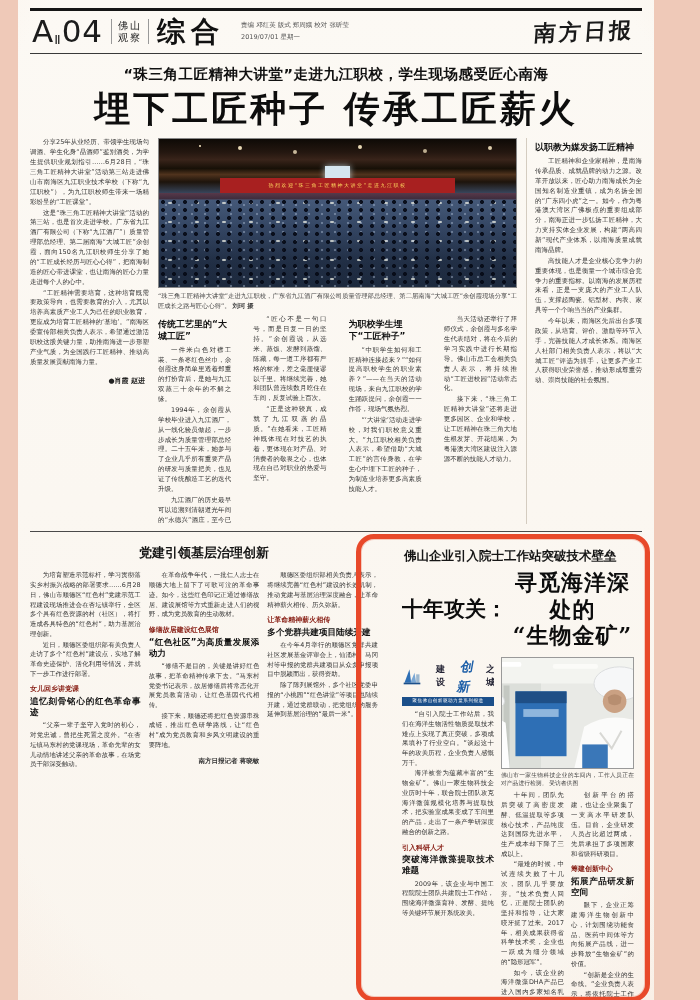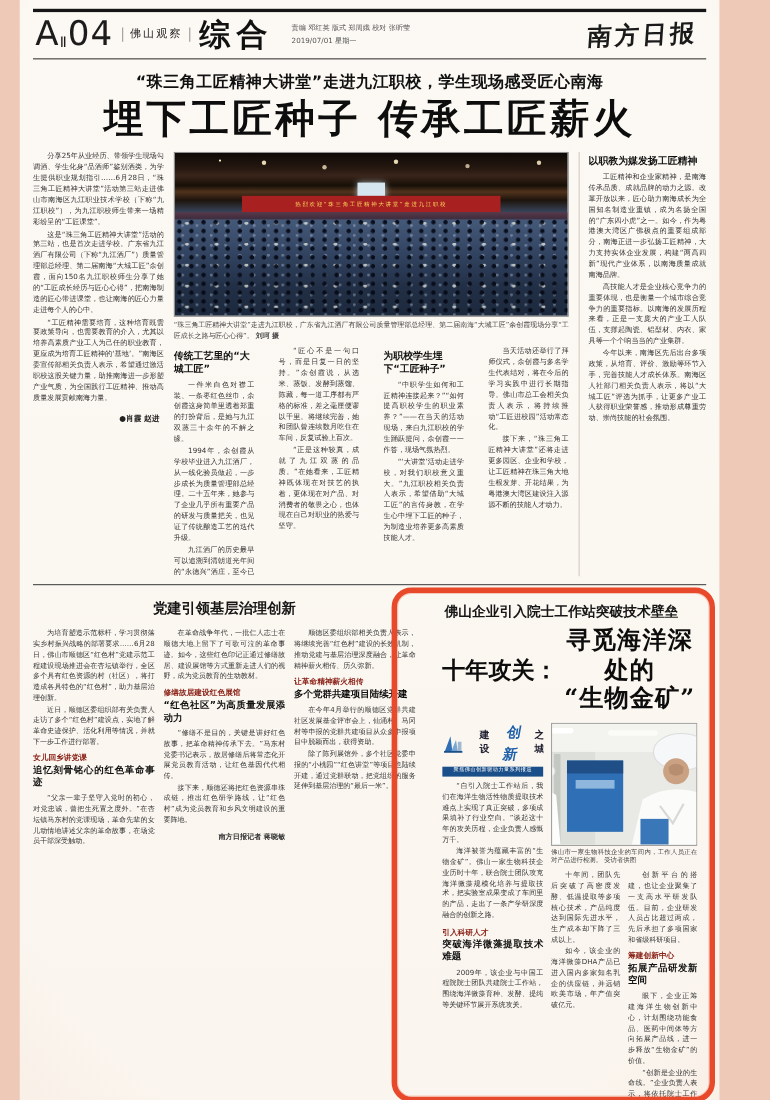--- a/index.html
+++ b/index.html
@@ -13,21 +13,21 @@
     color:#222;
     margin-left:18px;
   }
   .inner { padding:8px 12px 0 12px; }
 
   
   .masthead { border-top:3px solid #161616; border-bottom:1px solid #3a3a3a;
     display:flex; align-items:center; padding:5px 2px 6px 2px; }
   .pageno { font-size:31px; font-weight:400; color:#1c1c1c; letter-spacing:1px; line-height:1; }
   .pn-sub { font-size:13px; vertical-align:-2px; }
-  .section-block { display:flex; flex-direction:row; font-size:10px; line-height:1.15; color:#1c1c1c;
+  .section-block { display:flex; flex-direction:column; font-size:10px; line-height:1.15; color:#1c1c1c;
     border-left:1px solid #999; border-right:1px solid #999; padding:1px 6px; margin:0 8px; letter-spacing:2px; }
   .category { font-size:28px; font-weight:800; letter-spacing:6px; color:#111; line-height:1; }
   .credits { margin-left:16px; font-size:6.5px; color:#555; line-height:1.7; }
   .paper-name { margin-left:auto; font-family:"DejaVu Serif", serif; font-size:22px; font-weight:700;
     color:#1a1a1a; transform:skewX(-6deg) rotate(-2deg); letter-spacing:3px; padding-right:6px; }
 
   
   .lead-kicker { text-align:center; font-size:14.5px; font-weight:700; color:#111; margin-top:11px; letter-spacing:.5px; }
   .lead-headline { text-align:center; font-family:"DejaVu Serif", serif; font-size:36px; font-weight:900;
     color:#0d0d0d; letter-spacing:3px; margin-top:4px; line-height:1.15; }
@@ -274,20 +274,21 @@
               <rect x="120" y="88" width="26" height="24" fill="#3a77b8"></rect>
             </svg>
           </div>
           <div class="hl-caption">
             <span>佛山市一家生物科技企业的车间内，工作人员正在对产品进行检测。</span>
             <span class="shooter">受访者供图</span>
           </div>
           <div class="hl-2cols">
             <div class="tcol">
               <p>十年间，团队先后突破了高密度发酵、低温提取等多项核心技术，产品纯度达到国际先进水平，生产成本却下降了三成以上。</p>
+              <p>“最难的时候，中试连续失败了十几次，团队几乎要放弃。”技术负责人回忆，正是院士团队的坚持和指导，让大家咬牙挺了过来。2017年，相关成果获得省科学技术奖，企业也一跃成为细分领域的“隐形冠军”。</p>
               <p>如今，该企业的海洋微藻DHA产品已进入国内多家知名乳企的供应链，并远销欧美市场，年产值突破亿元。</p>
             </div>
             <div class="tcol">
               <p>创新平台的搭建，也让企业聚集了一支高水平研发队伍。目前，企业研发人员占比超过两成，先后承担了多项国家和省级科研项目。</p>
               <div class="sub-small">筹建创新中心</div>
               <div class="sub-big">拓展产品研发新空间</div>
               <p>眼下，企业正筹建海洋生物创新中心，计划围绕功能食品、医药中间体等方向拓展产品线，进一步释放“生物金矿”的价值。</p>
               <p>“创新是企业的生命线。”企业负责人表示，将依托院士工作站持续加大研发投入，让更多海洋科技成果在佛山落地生根。</p>
               <div class="hl-credit">撰文：王芃琹</div>
             </div>

